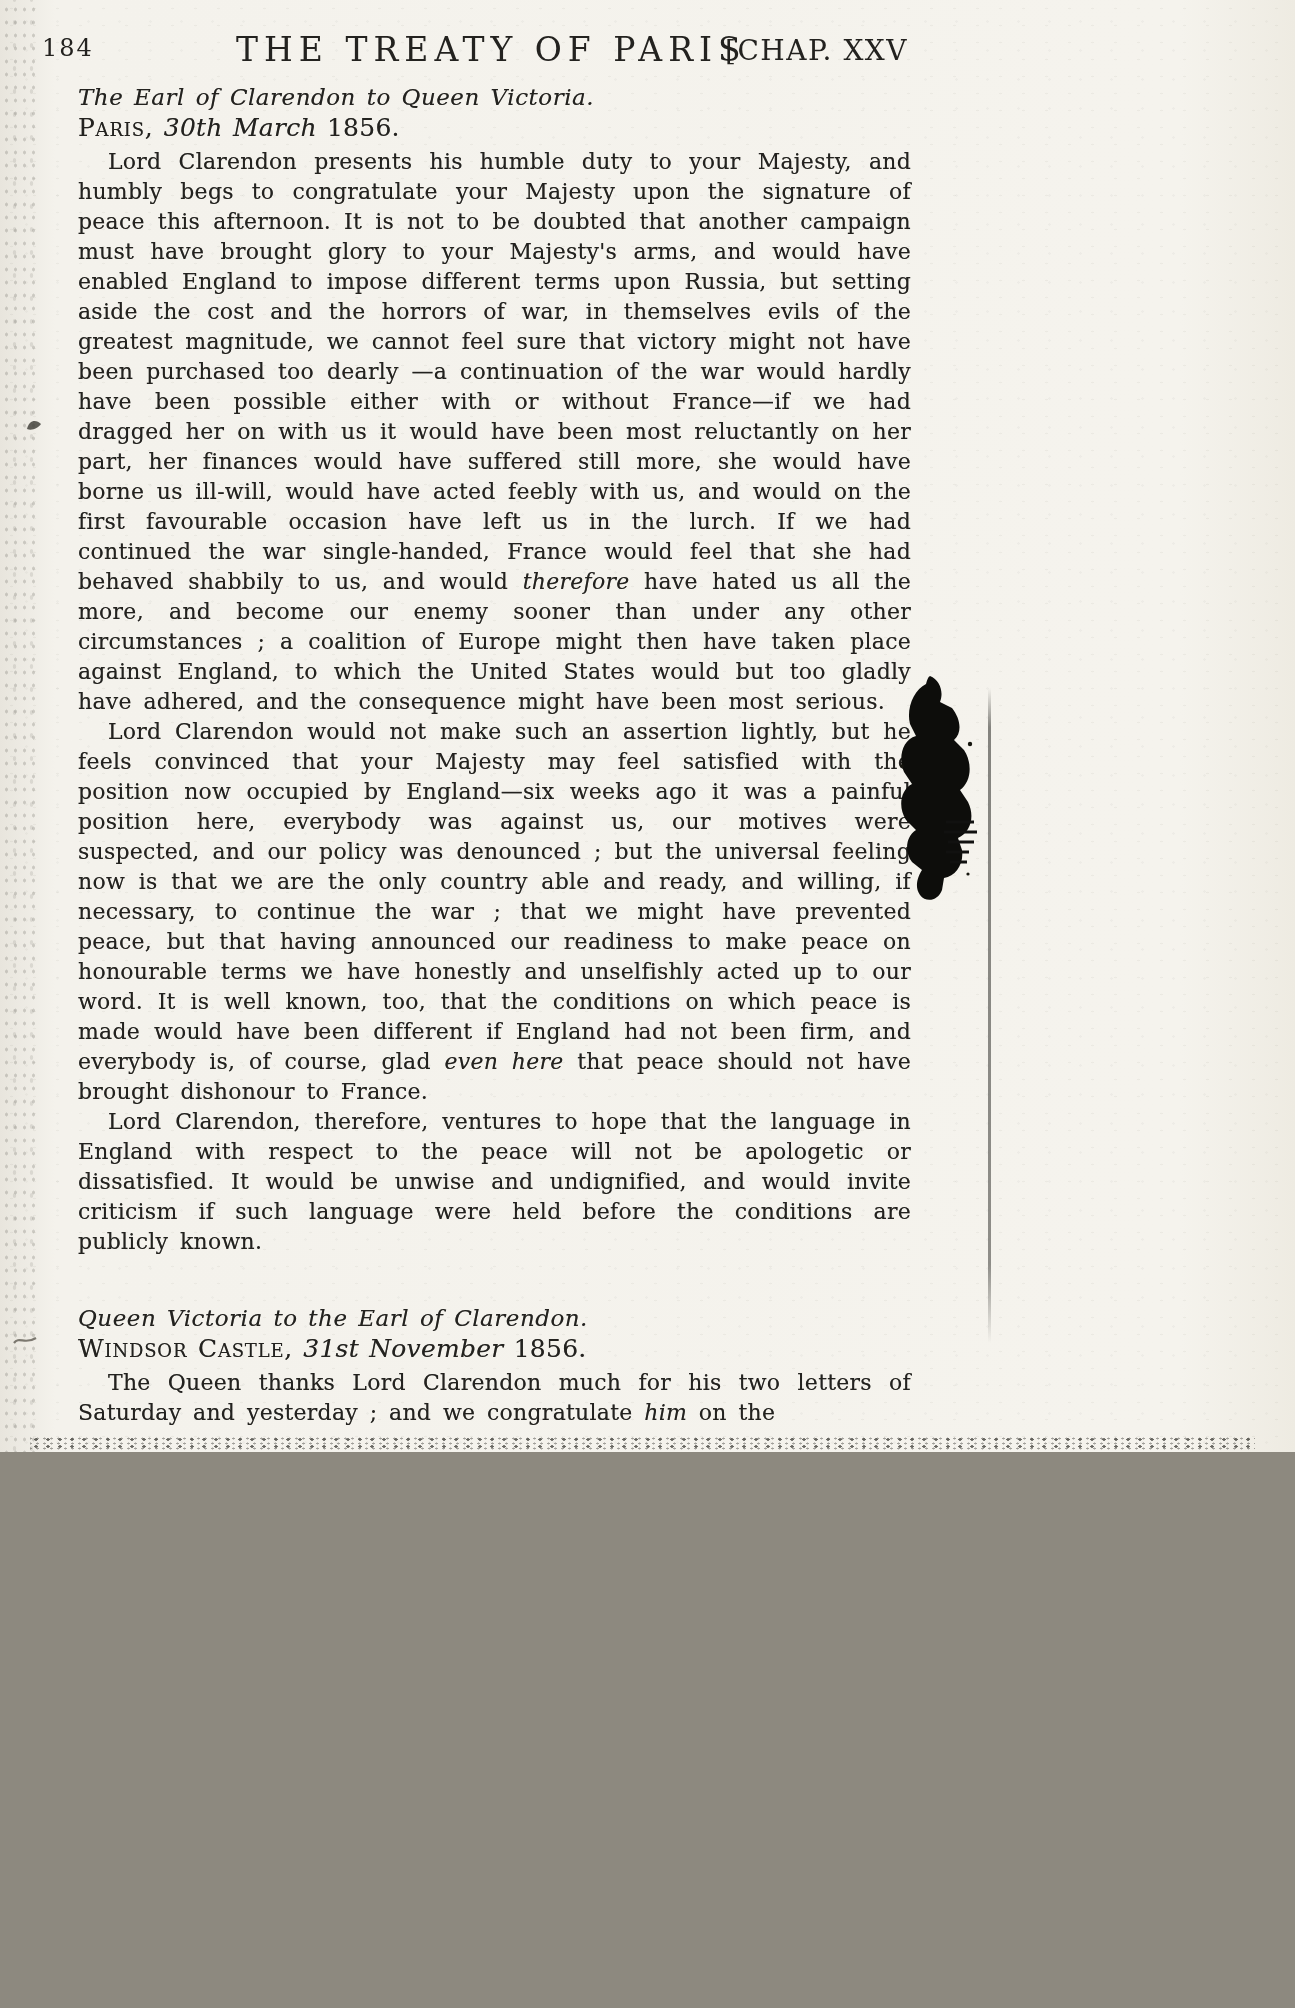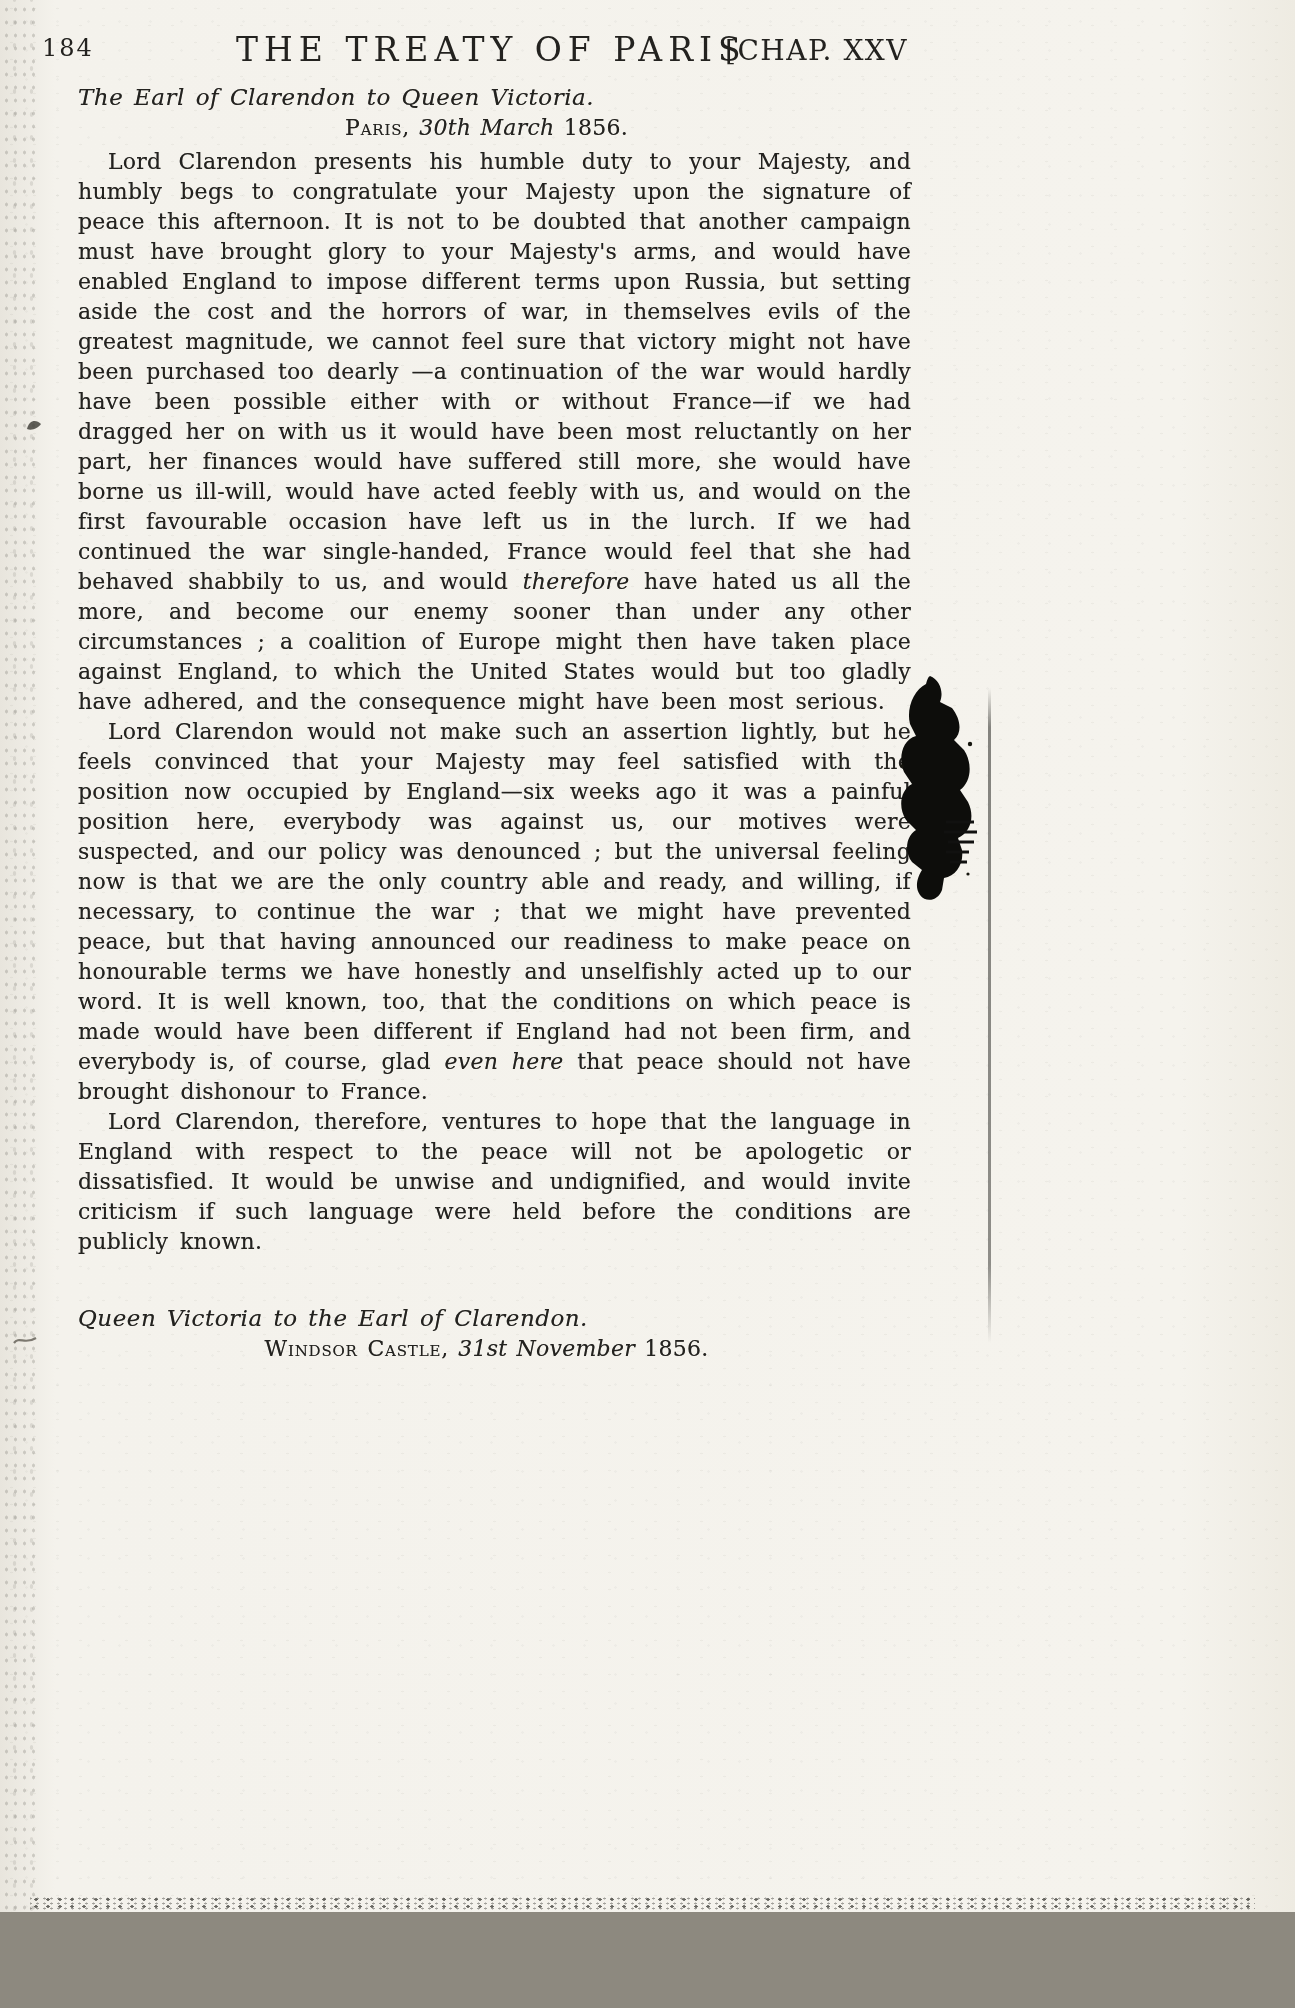--- a/index.html
+++ b/index.html
@@ -2,21 +2,21 @@
 <html><head>
 <meta charset="utf-8">
 <style>
   * { margin: 0; padding: 0; box-sizing: border-box; }
   html, body { background: #8d897f; }
   body { font-family: "DejaVu Serif", "Liberation Serif", serif; }
 
   .page {
     position: relative;
     width: 1295px;
-    height: 1912px;
+    height: 1452px;
     margin: 0 auto;
     background: linear-gradient(90deg, #e8e5dd 0px, #f4f2ec 55px, #f5f3ed 1180px, #eeebe2 1295px);
     color: #23221f;
     overflow: hidden;
   }
   
   .page::before {
     content: "";
     position: absolute; inset: 0;
     background-image:
@@ -69,22 +69,22 @@
     word-spacing: 4.5px; letter-spacing: 0.25px;
     text-shadow: 0 0 0.5px rgba(20,20,18,0.45);
   }
 
   .letter-heading {
     font-style: italic; font-weight: normal;
     font-size: 23px; letter-spacing: 0.5px; word-spacing: 3px;
     margin: 8px 0 4px 0;
   }
   .dateline {
-    text-align: center;
-    font-size: 22px; line-height: 24px;
+    text-align: left;
+    font-size: 25px; line-height: 24px;
     padding-right: 16px;
     margin-bottom: 7px;
     word-spacing: 2px;
   }
   .dateline .place { font-variant: small-caps; letter-spacing: 0.8px; }
   .dateline .date-it { font-style: italic; }
 
   .body-para { text-indent: 30px; }
   .it { font-style: italic; }
 
@@ -135,20 +135,21 @@
     </section>
 
     <section class="letter letter-2">
       <h2 class="letter-heading">Queen Victoria to the Earl of Clarendon.</h2>
       <div class="dateline">
         <span class="place">Windsor Castle,</span>
         <span class="date-it">31st November</span>
         <span class="year">1856.</span>
       </div>
 
+      <p class="body-para"><span>The Queen thanks Lord Clarendon much for his two letters of Saturday and yesterday ; and we congratulate </span><span class="it">him</span><span> on the</span></p>
     </section>
 
   </div>
 
   <svg class="ink-blot" width="92" height="232" viewBox="0 0 92 232">
     <path fill="#0d0d0b" d="M40,2 C50,6 54,18 50,28 L62,34 C70,44 73,58 64,66 L74,76 C83,90 81,108 70,116 L78,128 C85,142 81,158 68,164 L72,176 C74,190 66,202 54,204 L52,216 C48,227 36,229 30,221 C24,213 28,202 32,196 L22,188 C14,178 16,162 26,156 L16,146 C8,134 10,116 22,110 L14,98 C8,84 12,66 26,62 L20,50 C16,34 24,16 36,10 C37,6 38,3 40,2 Z"></path>
     <path stroke="#111110" stroke-width="3" fill="none" d="M56,148 h28 M54,158 h33 M58,168 h26 M56,178 h23 M60,188 h17"></path>
     <circle cx="80" cy="70" r="2.2" fill="#16160f"></circle>
     <circle cx="12" cy="92" r="1.8" fill="#16160f"></circle>
     <circle cx="78" cy="200" r="1.6" fill="#16160f"></circle>

